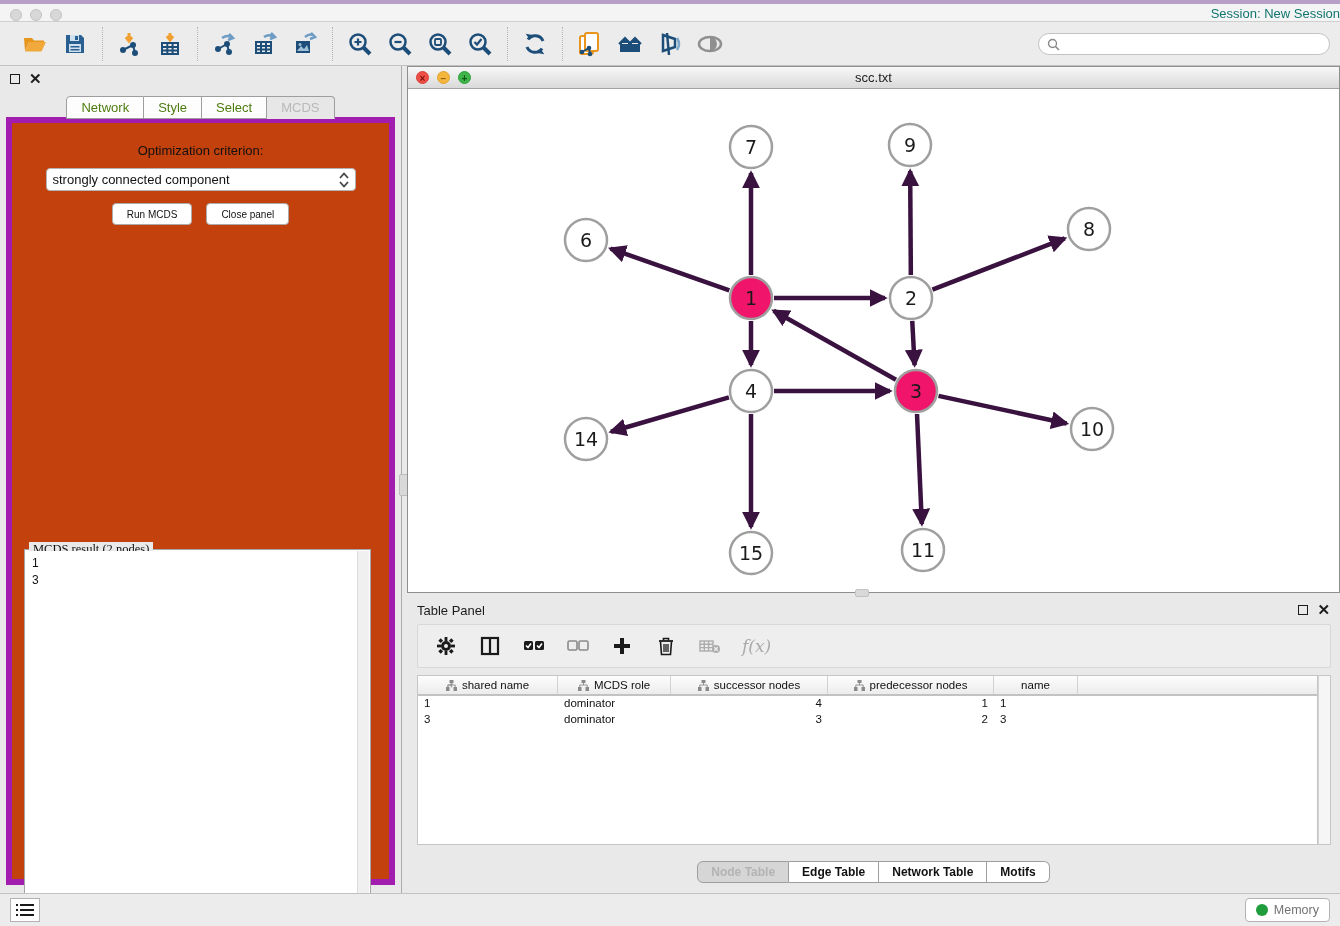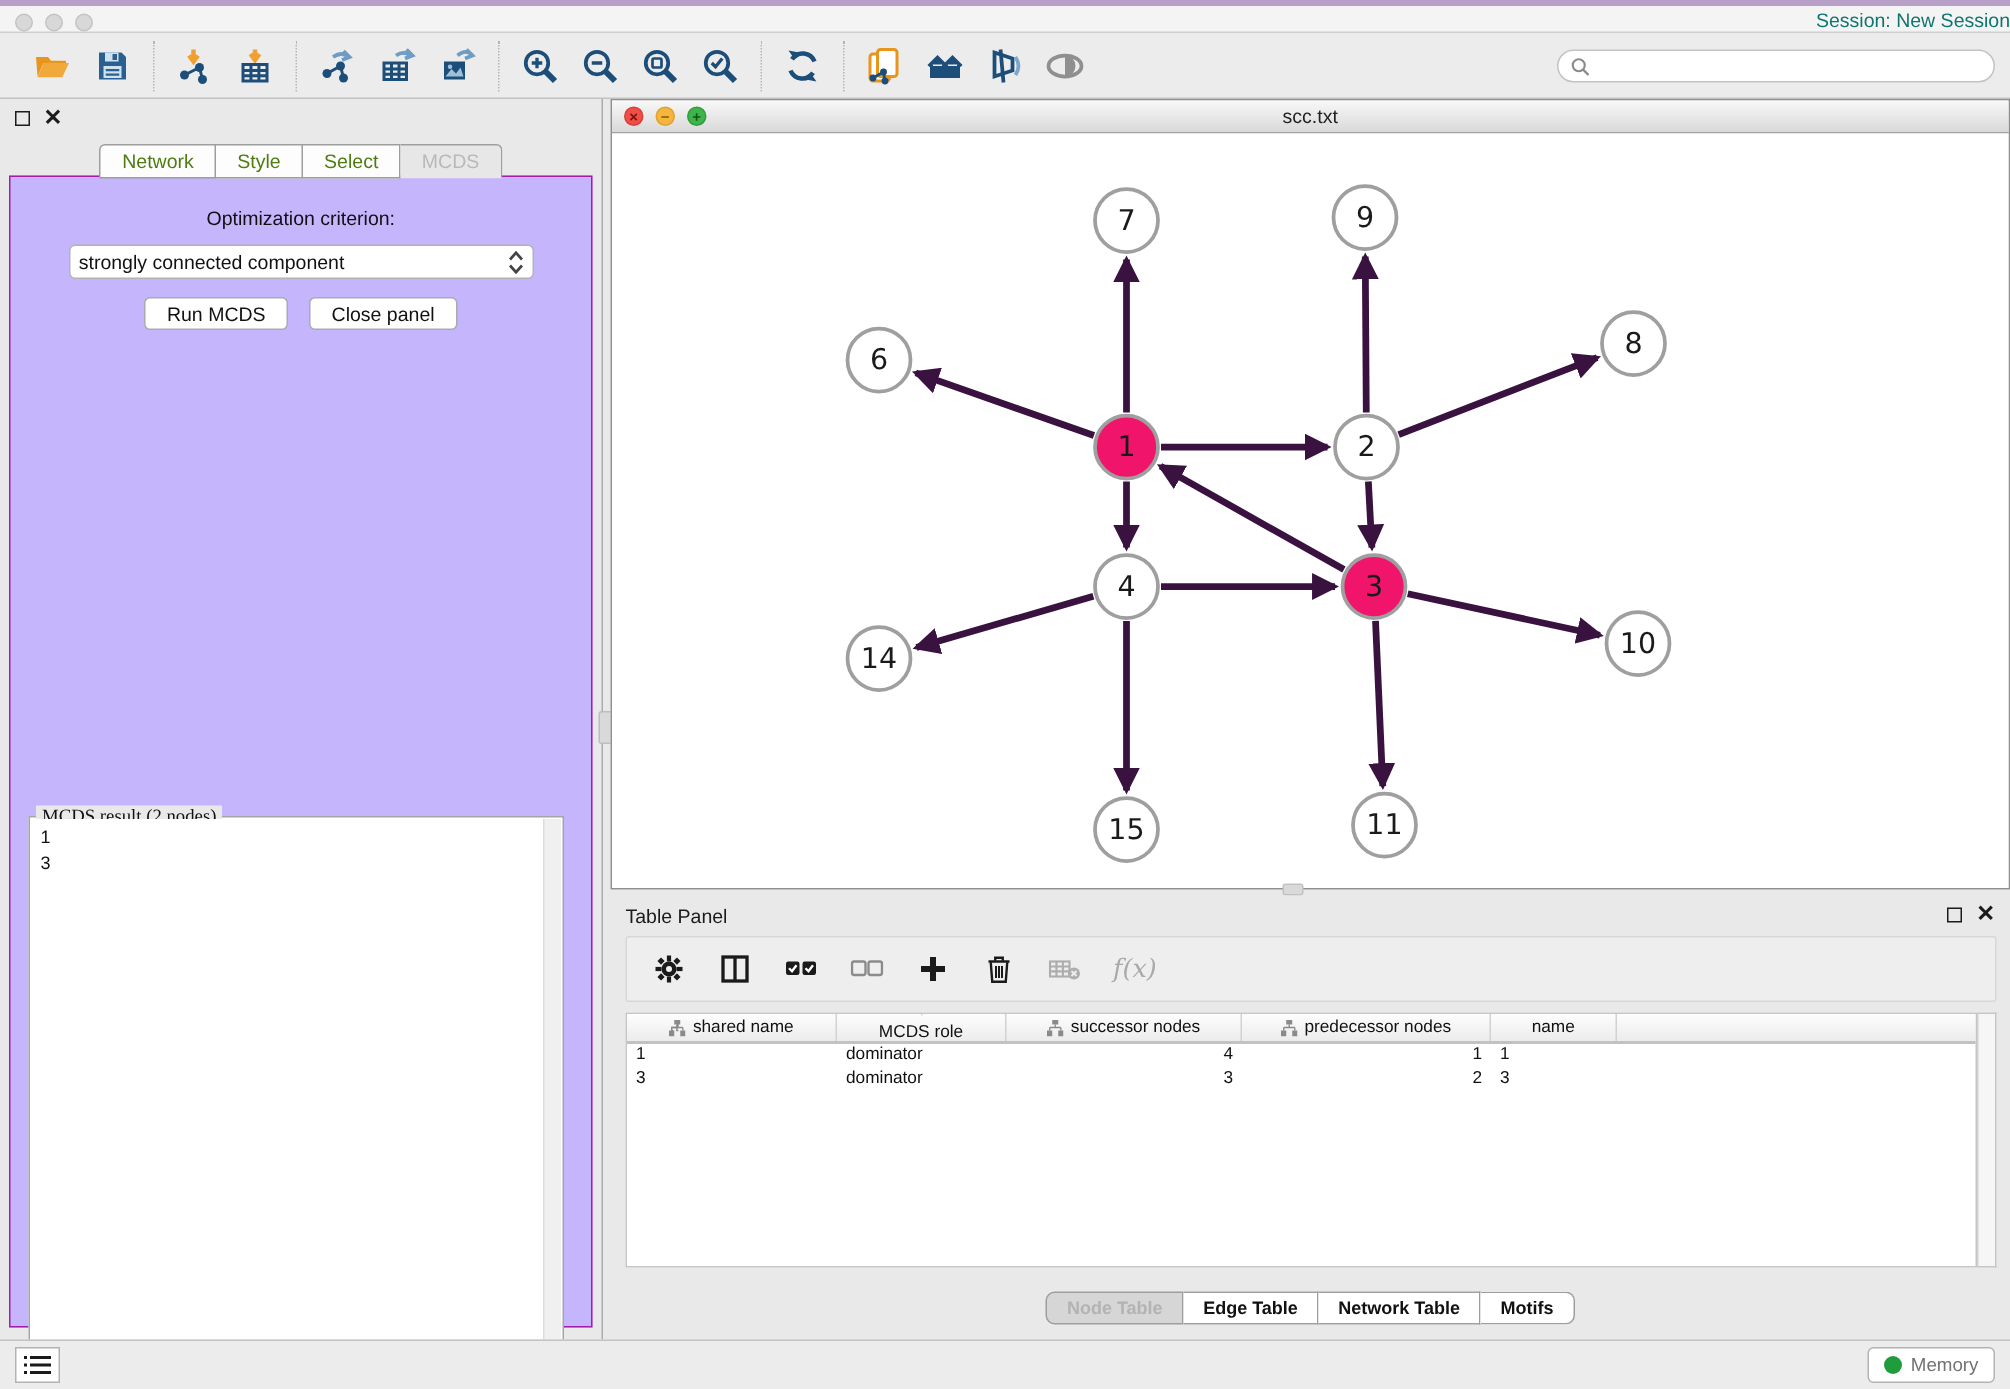--- a/index.html
+++ b/index.html
@@ -31,27 +31,27 @@
   .panel-head { height:26px; display:flex; align-items:center; padding:0 10px; }
   .panel-title { font-size:13px; color:#1b1b1b; flex:1; }
   .panel-btns { display:flex; align-items:center; gap:9px; }
   .float-btn { width:10px; height:10px; border:1.5px solid #1b1b1b; display:inline-block; }
   .close-btn { font-size:15px; font-weight:bold; color:#1b1b1b; line-height:10px; }
   .cp-tabs { position:absolute; left:0; top:30px; width:100%; display:flex; justify-content:center; z-index:2; }
   .tab { font-size:13px; padding:3px 14px; background:#fdfdfd; border:1px solid #9e9e9e; border-left:none; color:#4d7c0f; }
   .tab:first-child { border-left:1px solid #9e9e9e; border-radius:4px 0 0 0; }
   .tab.last { border-radius:0 4px 0 0; }
   .tab.selected { background:#e7e7e7; color:#b9b9b9; border-bottom:1px solid #e7e7e7; }
-  .cp-box { position:absolute; left:6px; right:6px; top:51px; bottom:8px; border:1px solid #a21caf; background:#c4b5fd; }
+  .cp-box { position:absolute; left:6px; right:6px; top:51px; bottom:8px; border:6px solid #a21caf; background:#c2410c; }
   .opt-label { margin-top:20px; text-align:center; font-size:13px; color:#111; }
   .combo { margin:10px auto 0; width:310px; height:23px; background:#fff; border:1px solid #b3b3b3; border-radius:4px;
     display:flex; align-items:center; padding:0 6px; }
   .combo-text { flex:1; font-size:13px; color:#111; }
   .btn-row { display:flex; justify-content:center; gap:14px; margin-top:12px; }
-  .push-btn { font-size:13px; color:#111; background:#fff; border:1px solid #ababab; border-radius:4px;
+  .push-btn { font-size:10px; color:#111; background:#fff; border:1px solid #ababab; border-radius:4px;
     padding:2px 14px; height:22px; }
   .result-fieldset { position:absolute; left:12px; right:18px; top:426px; height:383px;
     border:1px solid #a5a5a5; background:#fff; }
   .result-legend { position:absolute; top:-8px; left:4px; background:#e9e9e9; padding:0 4px; font-size:12.5px; color:#111;font-family:Liberation Serif, serif; }
   .result-area { position:absolute; inset:1px 13px 1px 1px; background:#fff; padding:4px 6px; font-size:12px; line-height:17px; color:#111; }
   .result-scroll { position:absolute; top:1px; bottom:1px; right:1px; width:12px; background:#f0f0f0; border-left:1px solid #dcdcdc; }
 
   
   .v-divider { position:absolute; left:402px; top:66px; width:5px; height:827px; background:#e9e9e9; }
   .v-grip { position:absolute; left:-3px; top:408px; width:10px; height:22px; background:#d9d9d9; border:1px solid #bdbdbd; border-radius:2px; }
@@ -75,21 +75,21 @@
   .table-panel { position:absolute; left:407px; top:597px; width:933px; height:296px; background:#e9e9e9; }
   .tp-toolbar { position:absolute; left:10px; right:9px; top:27px; height:44px; background:#eeeeee;
     border:1px solid #d8d8d8; border-radius:2px; display:flex; align-items:center; gap:20px; padding-left:16px;text-align:right; }
   .tp-icon { display:flex; align-items:center; justify-content:center; width:24px; height:24px; }
   .fx-label { font-family:"DejaVu Serif", serif; font-style:italic; font-size:17px; color:#a9a9a9; }
   .tp-grid { position:absolute; left:10px; right:22px; top:78px; height:170px; background:#fff; border:1px solid #c6c6c6; }
   .tp-scroll { position:absolute; right:9px; top:78px; width:13px; height:170px; background:#f6f6f6; border:1px solid #c6c6c6; border-left:1px solid #d2d2d2; }
   .thead { display:flex; height:20px; background:linear-gradient(#fdfdfd,#ececec); border-bottom:2px solid #c2c2c2; }
   .th { display:flex; align-items:center; justify-content:center; gap:5px; font-size:11.5px; color:#111;
     border-right:1px solid #d2d2d2; }
-  .th:nth-child(1){ width:140px; } .th:nth-child(2){ width:113px;flex-direction:column; } .th:nth-child(3){ width:157px; }
+  .th:nth-child(1){ width:140px; } .th:nth-child(2){ width:113px; } .th:nth-child(3){ width:157px; }
   .th:nth-child(4){ width:166px; } .th:nth-child(5){ width:84px; }
   .trow { display:flex; height:16px; font-size:11.5px; color:#111; }
   .td { padding:1px 6px; overflow:hidden; white-space:nowrap; }
   .td:nth-child(1){ width:140px; } .td:nth-child(2){ width:113px; } .td:nth-child(3){ width:157px; text-align:right; }
   .td:nth-child(4){ width:166px; text-align:right; } .td:nth-child(5){ width:84px; }
   .tp-tabs { position:absolute; left:0; right:0; top:264px; display:flex; justify-content:center; }
   .tp-tab { font-size:12px; font-weight:bold; padding:3px 13px; background:#fff; border:1px solid #9e9e9e; border-left:none; color:#111; }
   .tp-tab:first-child { border-left:1px solid #9e9e9e; border-radius:6px 0 0 6px; }
   .tp-tab.last { border-radius:0 6px 6px 0; }
   .tp-tab.selected { background:#d6d6d6; color:#b3b3b3; }

